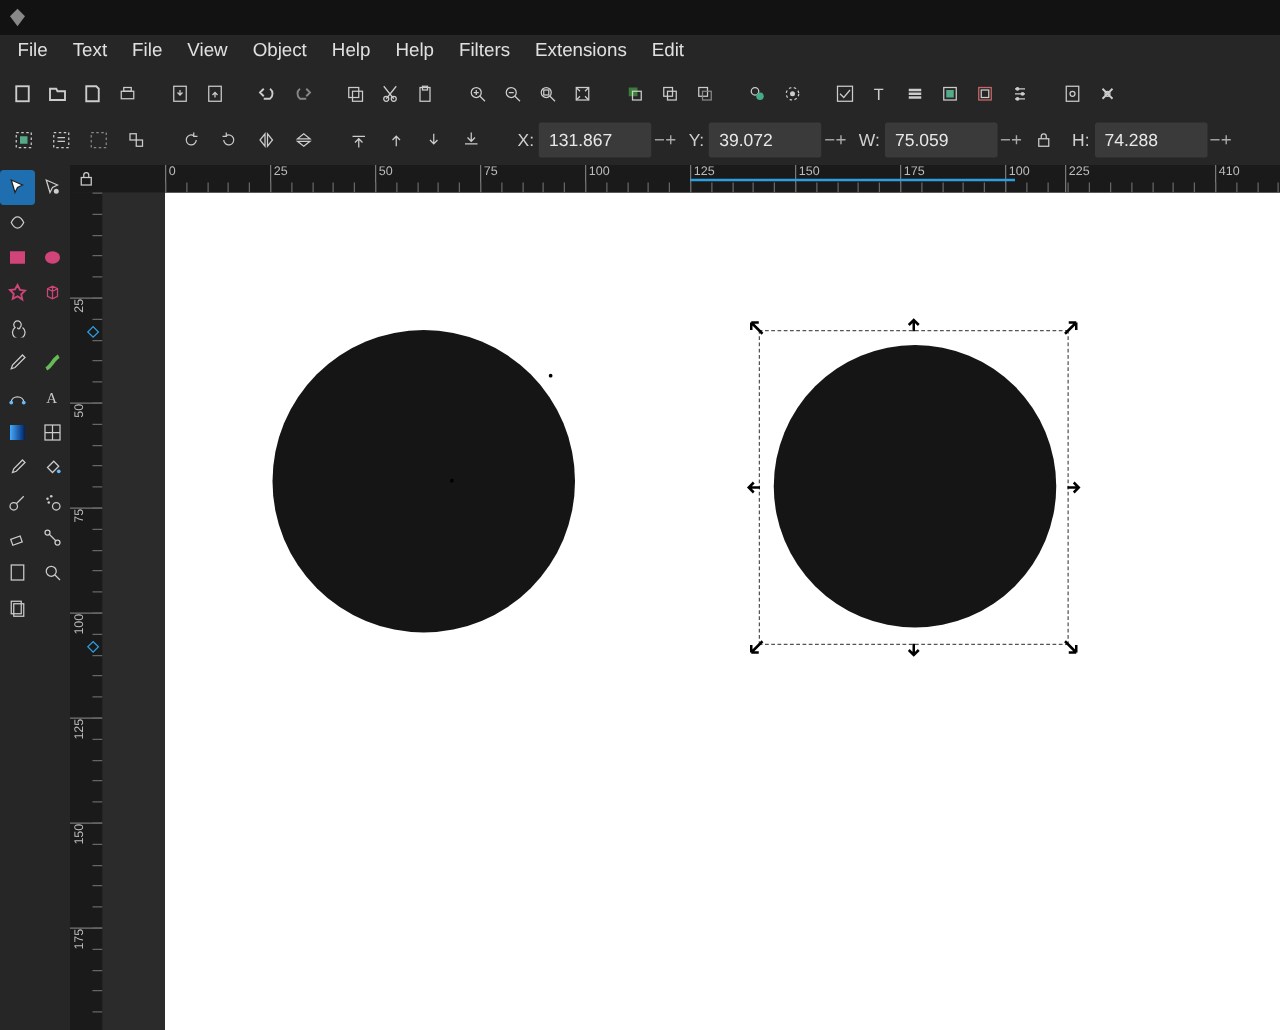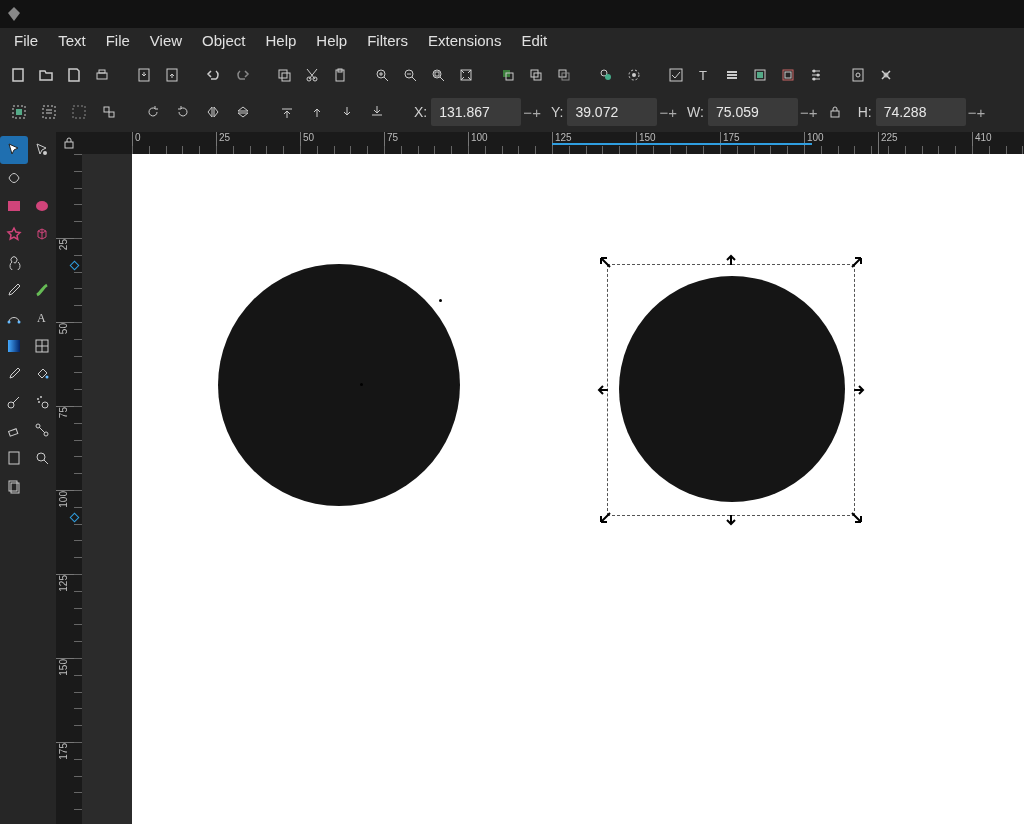--- a/index.html
+++ b/index.html
@@ -673,21 +673,21 @@
       </div>
       <div class="tick" style="left: 554px;">
         <span>150</span>
       </div>
       <div class="tick" style="left: 638px;">
         <span>175</span>
       </div>
       <div class="tick" style="left: 722px;">
         <span>100</span>
       </div>
-      <div class="tick" style="left: 796px;">
+      <div class="tick" style="left: 770px;">
         <span>225</span>
       </div>
       <div class="tick" style="left: 890px;">
         <span>410</span>
       </div>
       <div style="position: absolute; left: 50px; top: 14px; width: 1px; height: 8px; background: rgb(102, 102, 102);"></div>
       <div style="position: absolute; left: 66.8px; top: 14px; width: 1px; height: 8px; background: rgb(102, 102, 102);"></div>
       <div style="position: absolute; left: 83.6px; top: 14px; width: 1px; height: 8px; background: rgb(102, 102, 102);"></div>
       <div style="position: absolute; left: 100.4px; top: 14px; width: 1px; height: 8px; background: rgb(102, 102, 102);"></div>
       <div style="position: absolute; left: 117.2px; top: 14px; width: 1px; height: 8px; background: rgb(102, 102, 102);"></div>

